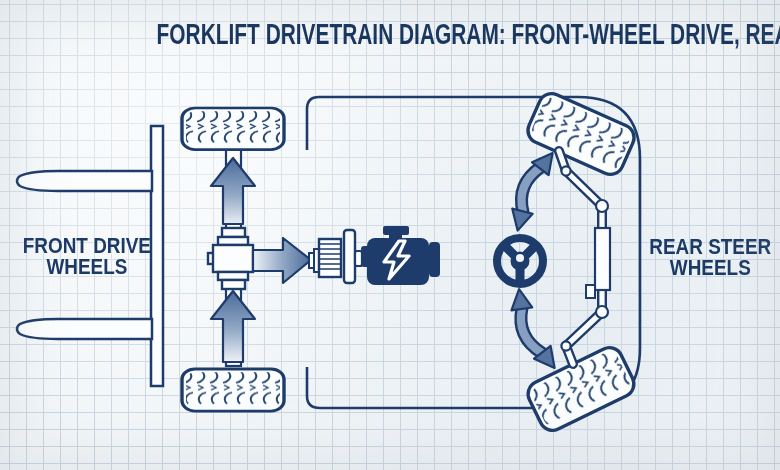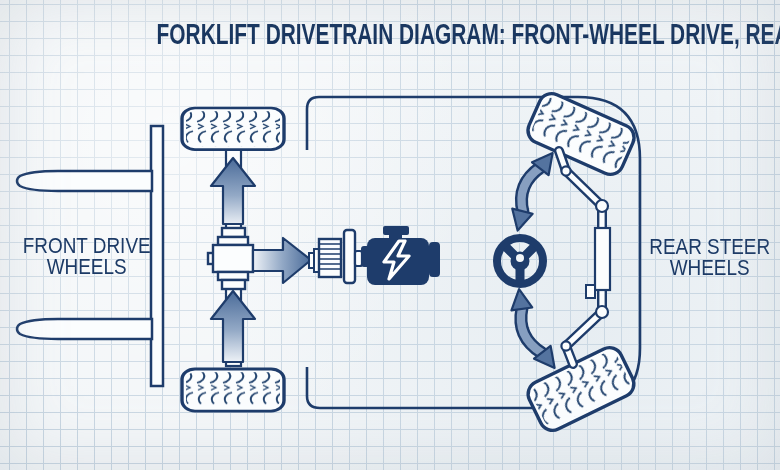--- a/index.html
+++ b/index.html
@@ -25,21 +25,21 @@
   }
   .title{
     position:absolute;top:19px;left:0;width:780px;
     text-align:center;color:#16345e;
     font-weight:bold;font-size:29px;line-height:30px;
     white-space:nowrap;
   }
   .title .squeeze{display:inline-block;transform:scaleX(.72);transform-origin:50% 50%;}
   .side-label{
     position:absolute;width:162px;text-align:center;
-    color:#1c3a66;font-weight:normal;font-size:21.5px;line-height:21px;
+    color:#1c3a66;font-weight:bold;font-size:21.5px;line-height:21px;
     white-space:nowrap;
   }
   .side-label .squeeze{display:inline-block;transform:scaleX(.88);transform-origin:50% 50%;}
   .label-front{top:236px;left:6px;}
   .label-rear{top:237px;left:629px;}
   svg{position:absolute;top:0;left:0;}
   .armO{stroke:#1e3c6b;stroke-width:10;stroke-linecap:round;}
   .armI{stroke:#fbfdfe;stroke-width:5.2;stroke-linecap:round;}
   .joint{fill:#fbfdfe;stroke:#1e3c6b;stroke-width:2.2;}
   .whiteline{fill:#fbfdfe;stroke:#1e3c6b;}

